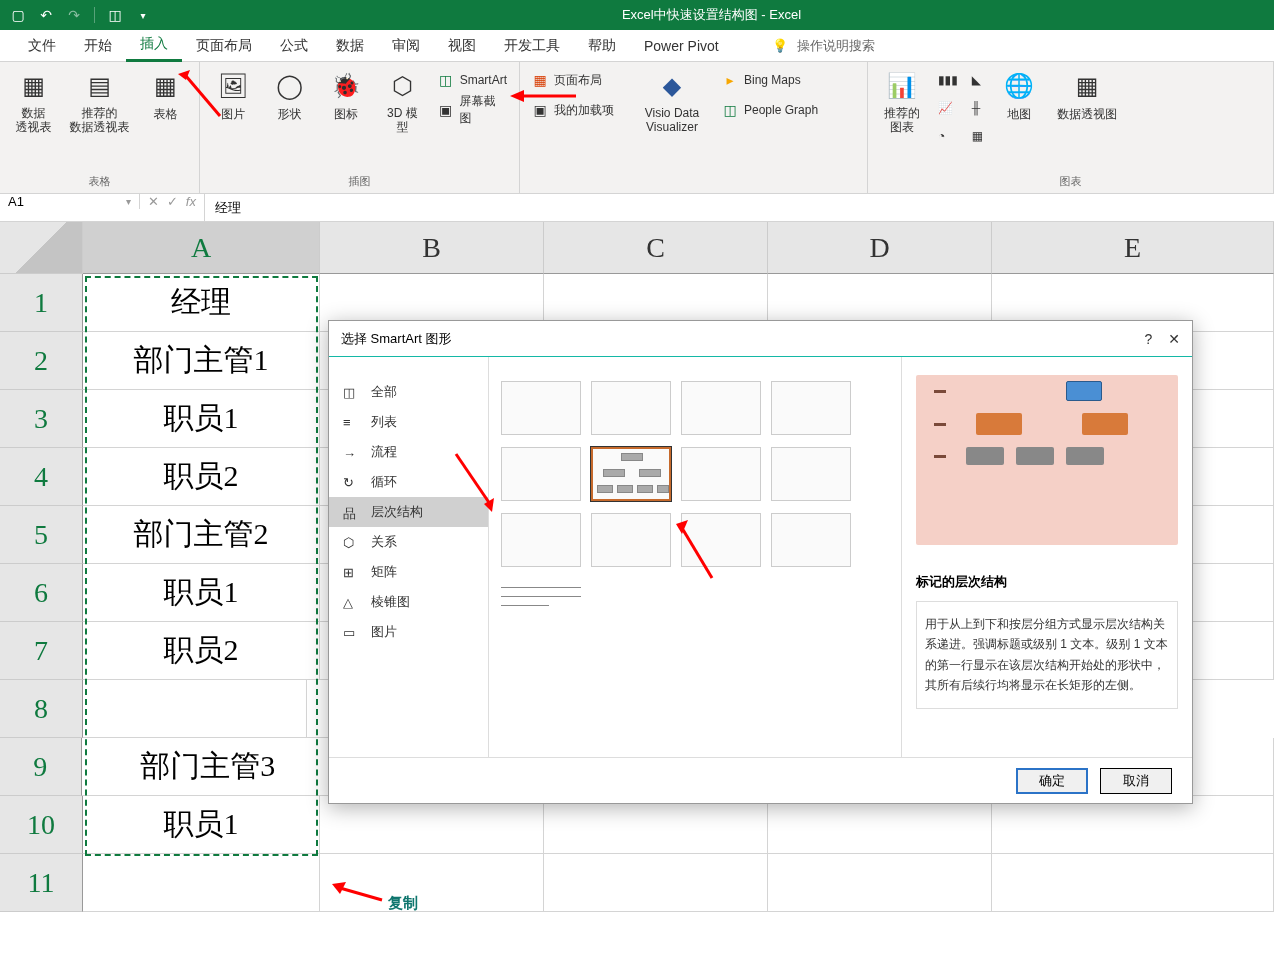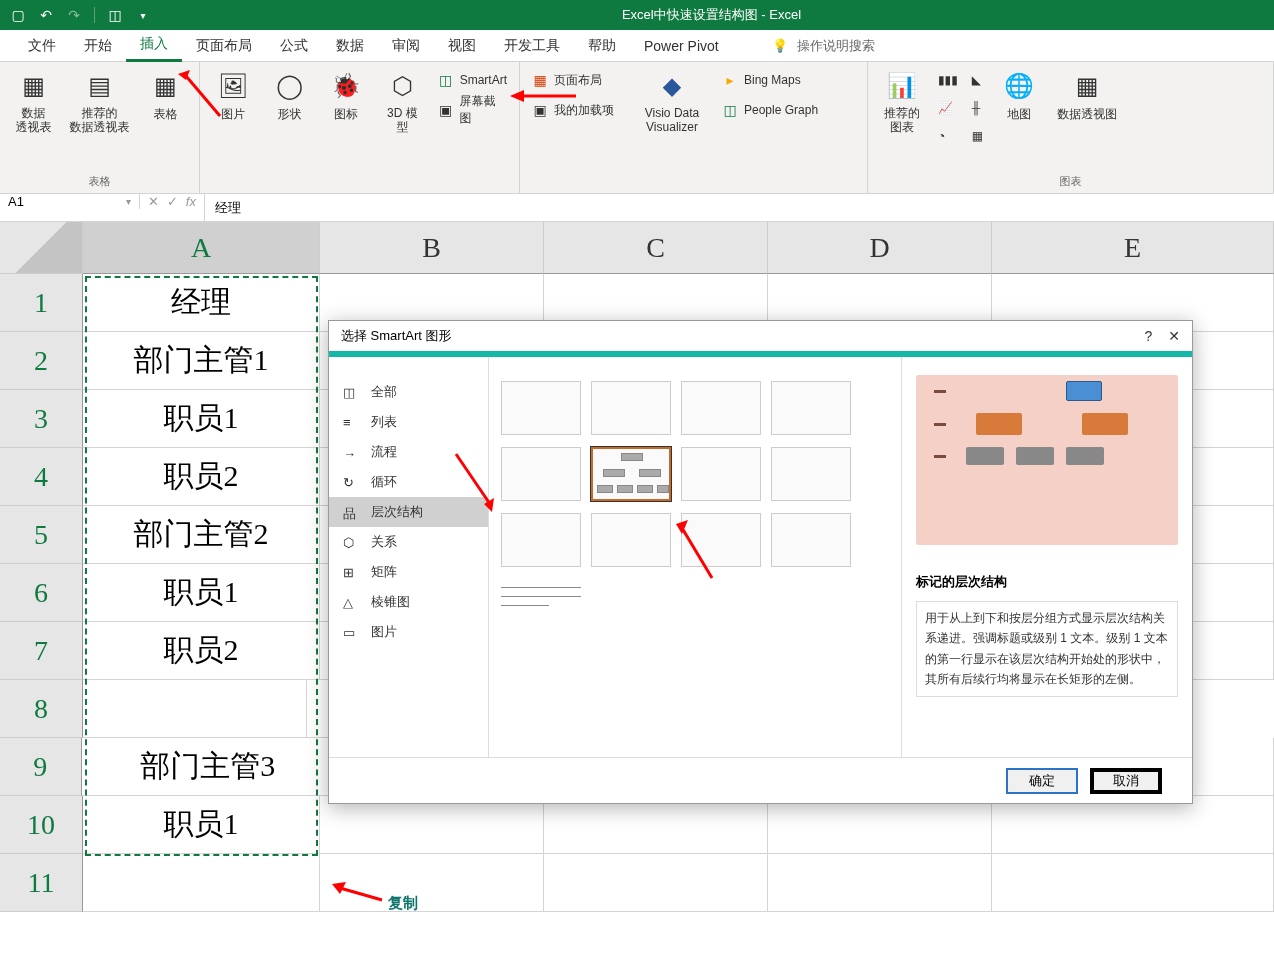--- a/index.html
+++ b/index.html
@@ -41,36 +41,36 @@
 .corner { width: 83px; background: linear-gradient(135deg, #e6e6e6 50%, #c4c4c4 50%); border-right: 1px solid #ccc; border-bottom: 1px solid #ccc; }
 .col-h { border-right: 1px solid #ccc; border-bottom: 1px solid #999; display: flex; align-items: center; justify-content: center; font-size: 28px; font-family: "Times New Roman", serif; color: #333; background:#e6e6e6; }
 .col-h.selected { background: #d0d0d0; color:#0f7a3f; }
 .row { display: flex; height: 58px; }
 .row-h { width: 83px; background: #e6e6e6; border-right: 1px solid #999; border-bottom: 1px solid #ccc; display: flex; align-items: center; justify-content: center; font-size: 28px; font-family: "Times New Roman", serif; color: #0f7a3f; }
 .cell { border-right: 1px solid #d4d4d4; border-bottom: 1px solid #d4d4d4; display: flex; align-items: center; justify-content: center; font-size: 30px; font-family: "SimSun", serif; background: #fff; }
 .selection { border: 2px dashed #0f7a3f; position: absolute; pointer-events: none; }
 
 
 .dialog { position: absolute; left: 328px; top: 320px; width: 865px; background: #fff; border: 1px solid #999; box-shadow: 0 4px 20px rgba(0,0,0,0.3); }
-.dlg-title { height: 36px; display: flex; align-items: center; padding: 0 12px; border-bottom: 6px solid #14b8a6; font-size: 13px; justify-content: space-between; }
+.dlg-title { height: 36px; display: flex; align-items: center; padding: 0 12px; border-bottom: 1px solid #14b8a6; font-size: 13px; justify-content: space-between; }
 .dlg-title-btns { display: flex; gap: 16px; font-size: 14px; color: #333; }
 .dlg-body { display: flex; height: 400px; }
 .dlg-cats { width: 160px; border-right: 1px solid #ddd; padding: 20px 0; }
 .cat-item { display: flex; align-items: center; gap: 10px; padding: 6px 14px; font-size: 13px; color: #333; }
 .cat-item.sel { background: #d0d0d0; }
 .cat-icon { width: 18px; height: 14px; display:inline-block; }
 .dlg-layouts { flex: 1; padding: 24px 12px; display: flex; flex-wrap: wrap; gap: 12px 10px; align-content: flex-start; border-right: 1px solid #ddd; }
 .layout-thumb { width: 80px; height: 54px; border: 1px solid #ccc; background: #fafafa; position: relative; }
 .layout-thumb.sel { border: 2px solid #c66a2c; outline:1px solid #333; }
 .dlg-preview { width: 290px; padding: 18px 14px; display: flex; flex-direction: column; }
 .preview-img { height: 170px; background: #f5d0c7; border-radius: 2px; margin-bottom: 28px; position: relative; }
 .preview-title { font-size: 13px; font-weight: bold; margin-bottom: 10px; }
-.preview-desc { font-size: 12px; color: #333; line-height: 1.7; border: 1px solid #ddd; padding: 6px 8px; }
-.dlg-footer { height: 46px; display: flex; justify-content: flex-end; align-items: center; gap: 12px; padding-right: 30px; border-top: 1px solid #ddd; }
-.dlg-btn { width: 72px; height: 26px; border: 4px solid #000000; background: #f0f0f0; font-size: 13px; }
+.preview-desc { font-size: 12px; color: #333; line-height: 1.7; border: 1px solid #ddd; padding: 12px 8px; }
+.dlg-footer { height: 46px; display: flex; justify-content: flex-end; align-items: center; gap: 12px; padding-right: 20px; border-top: 1px solid #ddd; }
+.dlg-btn { width: 72px; height: 26px; border: 1px solid #000000; background: #f0f0f0; font-size: 13px; }
 .dlg-btn.primary { border: 2px solid #2b73c7; }
 .red-arrow { position: absolute; pointer-events: none; }
 .annotation { color: #0f766e; font-size: 15px; font-weight: bold; position: absolute; }
 
 
 .mini-box { position:absolute; background:#aaa; border:1px solid #888; }
 
 
 .pv-row { display:flex; align-items:center; gap:20px; padding:6px 18px; }
 .pv-bar { width:12px; height:3px; background:#7a4a3a; }
@@ -163,20 +163,21 @@
         <div class="rb-btn-sm">
           <div class="rb-icon-sm" style="color:#0f7a3f">◫</div>
           <span>SmartArt</span>
         </div>
         <div class="rb-btn-sm">
           <div class="rb-icon-sm">▣</div>
           <span>屏幕截图</span>
         </div>
       </div>
     </div>
+    <div class="ribbon-group-label">插图</div>
   </div>
 
   <div class="ribbon-group" style="width:348px">
     <div class="ribbon-group-content">
       <div class="ribbon-col" style="margin-right:8px">
         <div class="rb-btn-sm">
           <div class="rb-icon-sm" style="color:#d83b01">▦</div>
           <span>页面布局</span>
         </div>
         <div class="rb-btn-sm">

